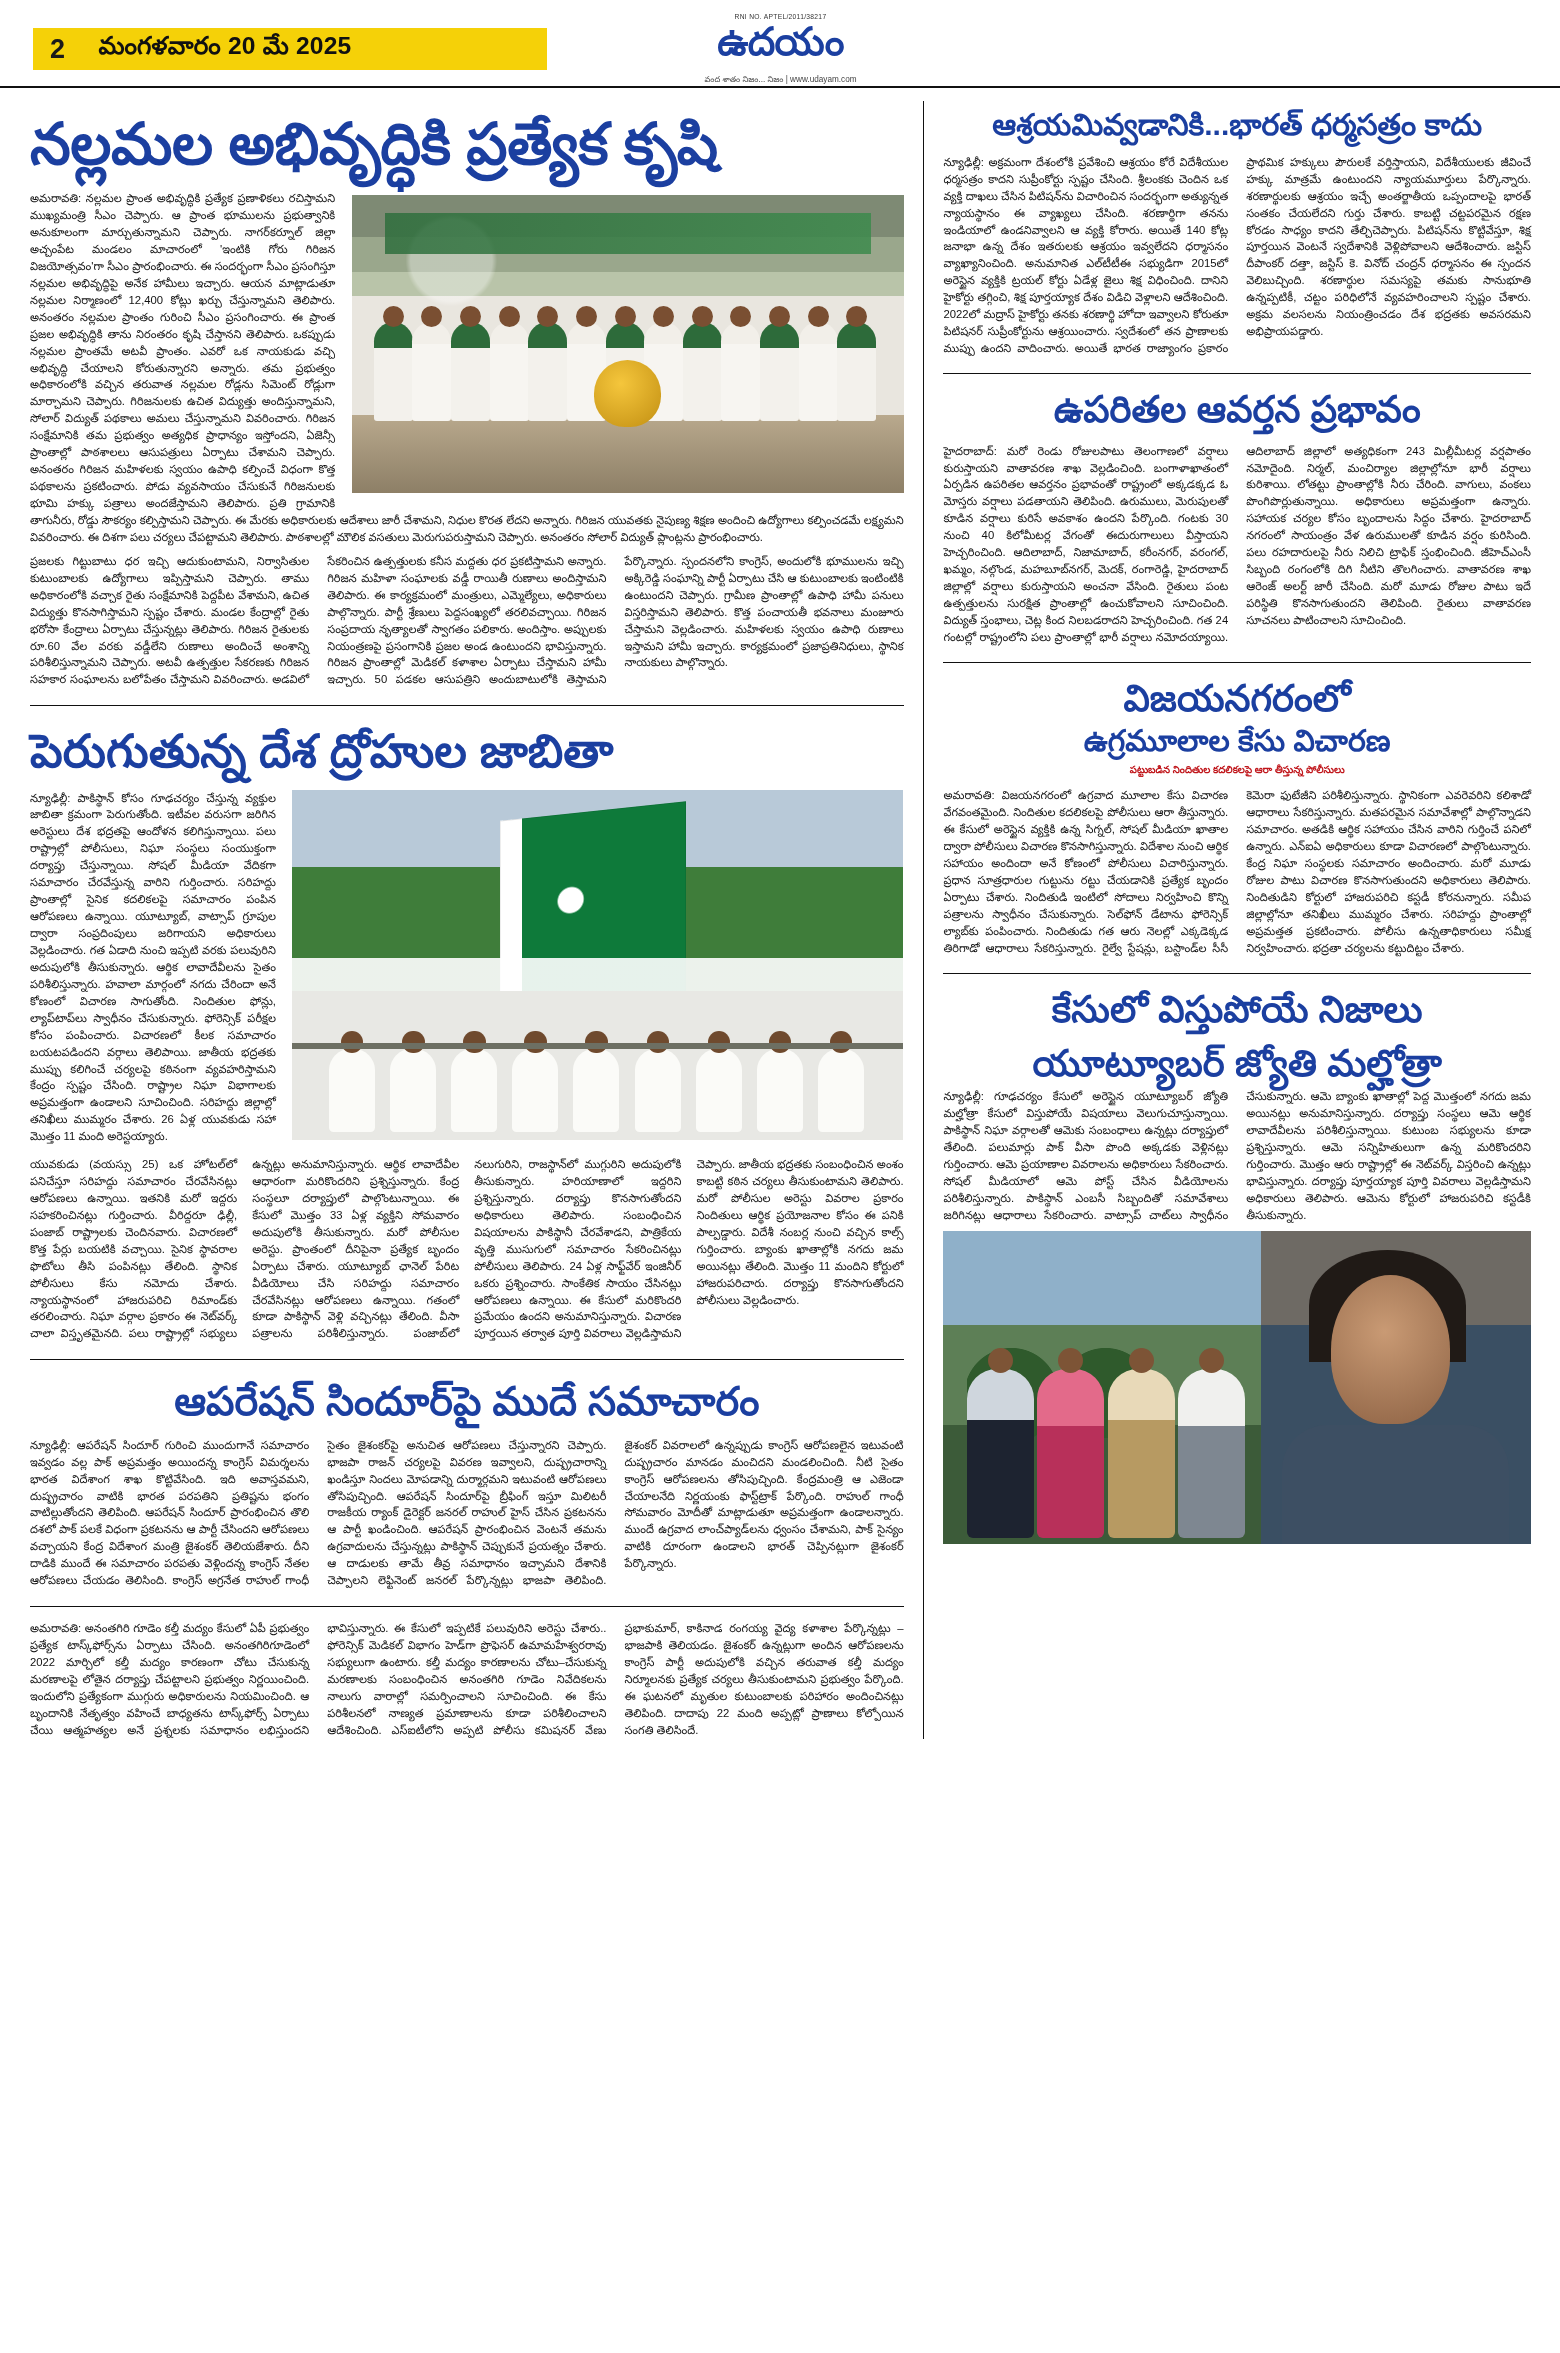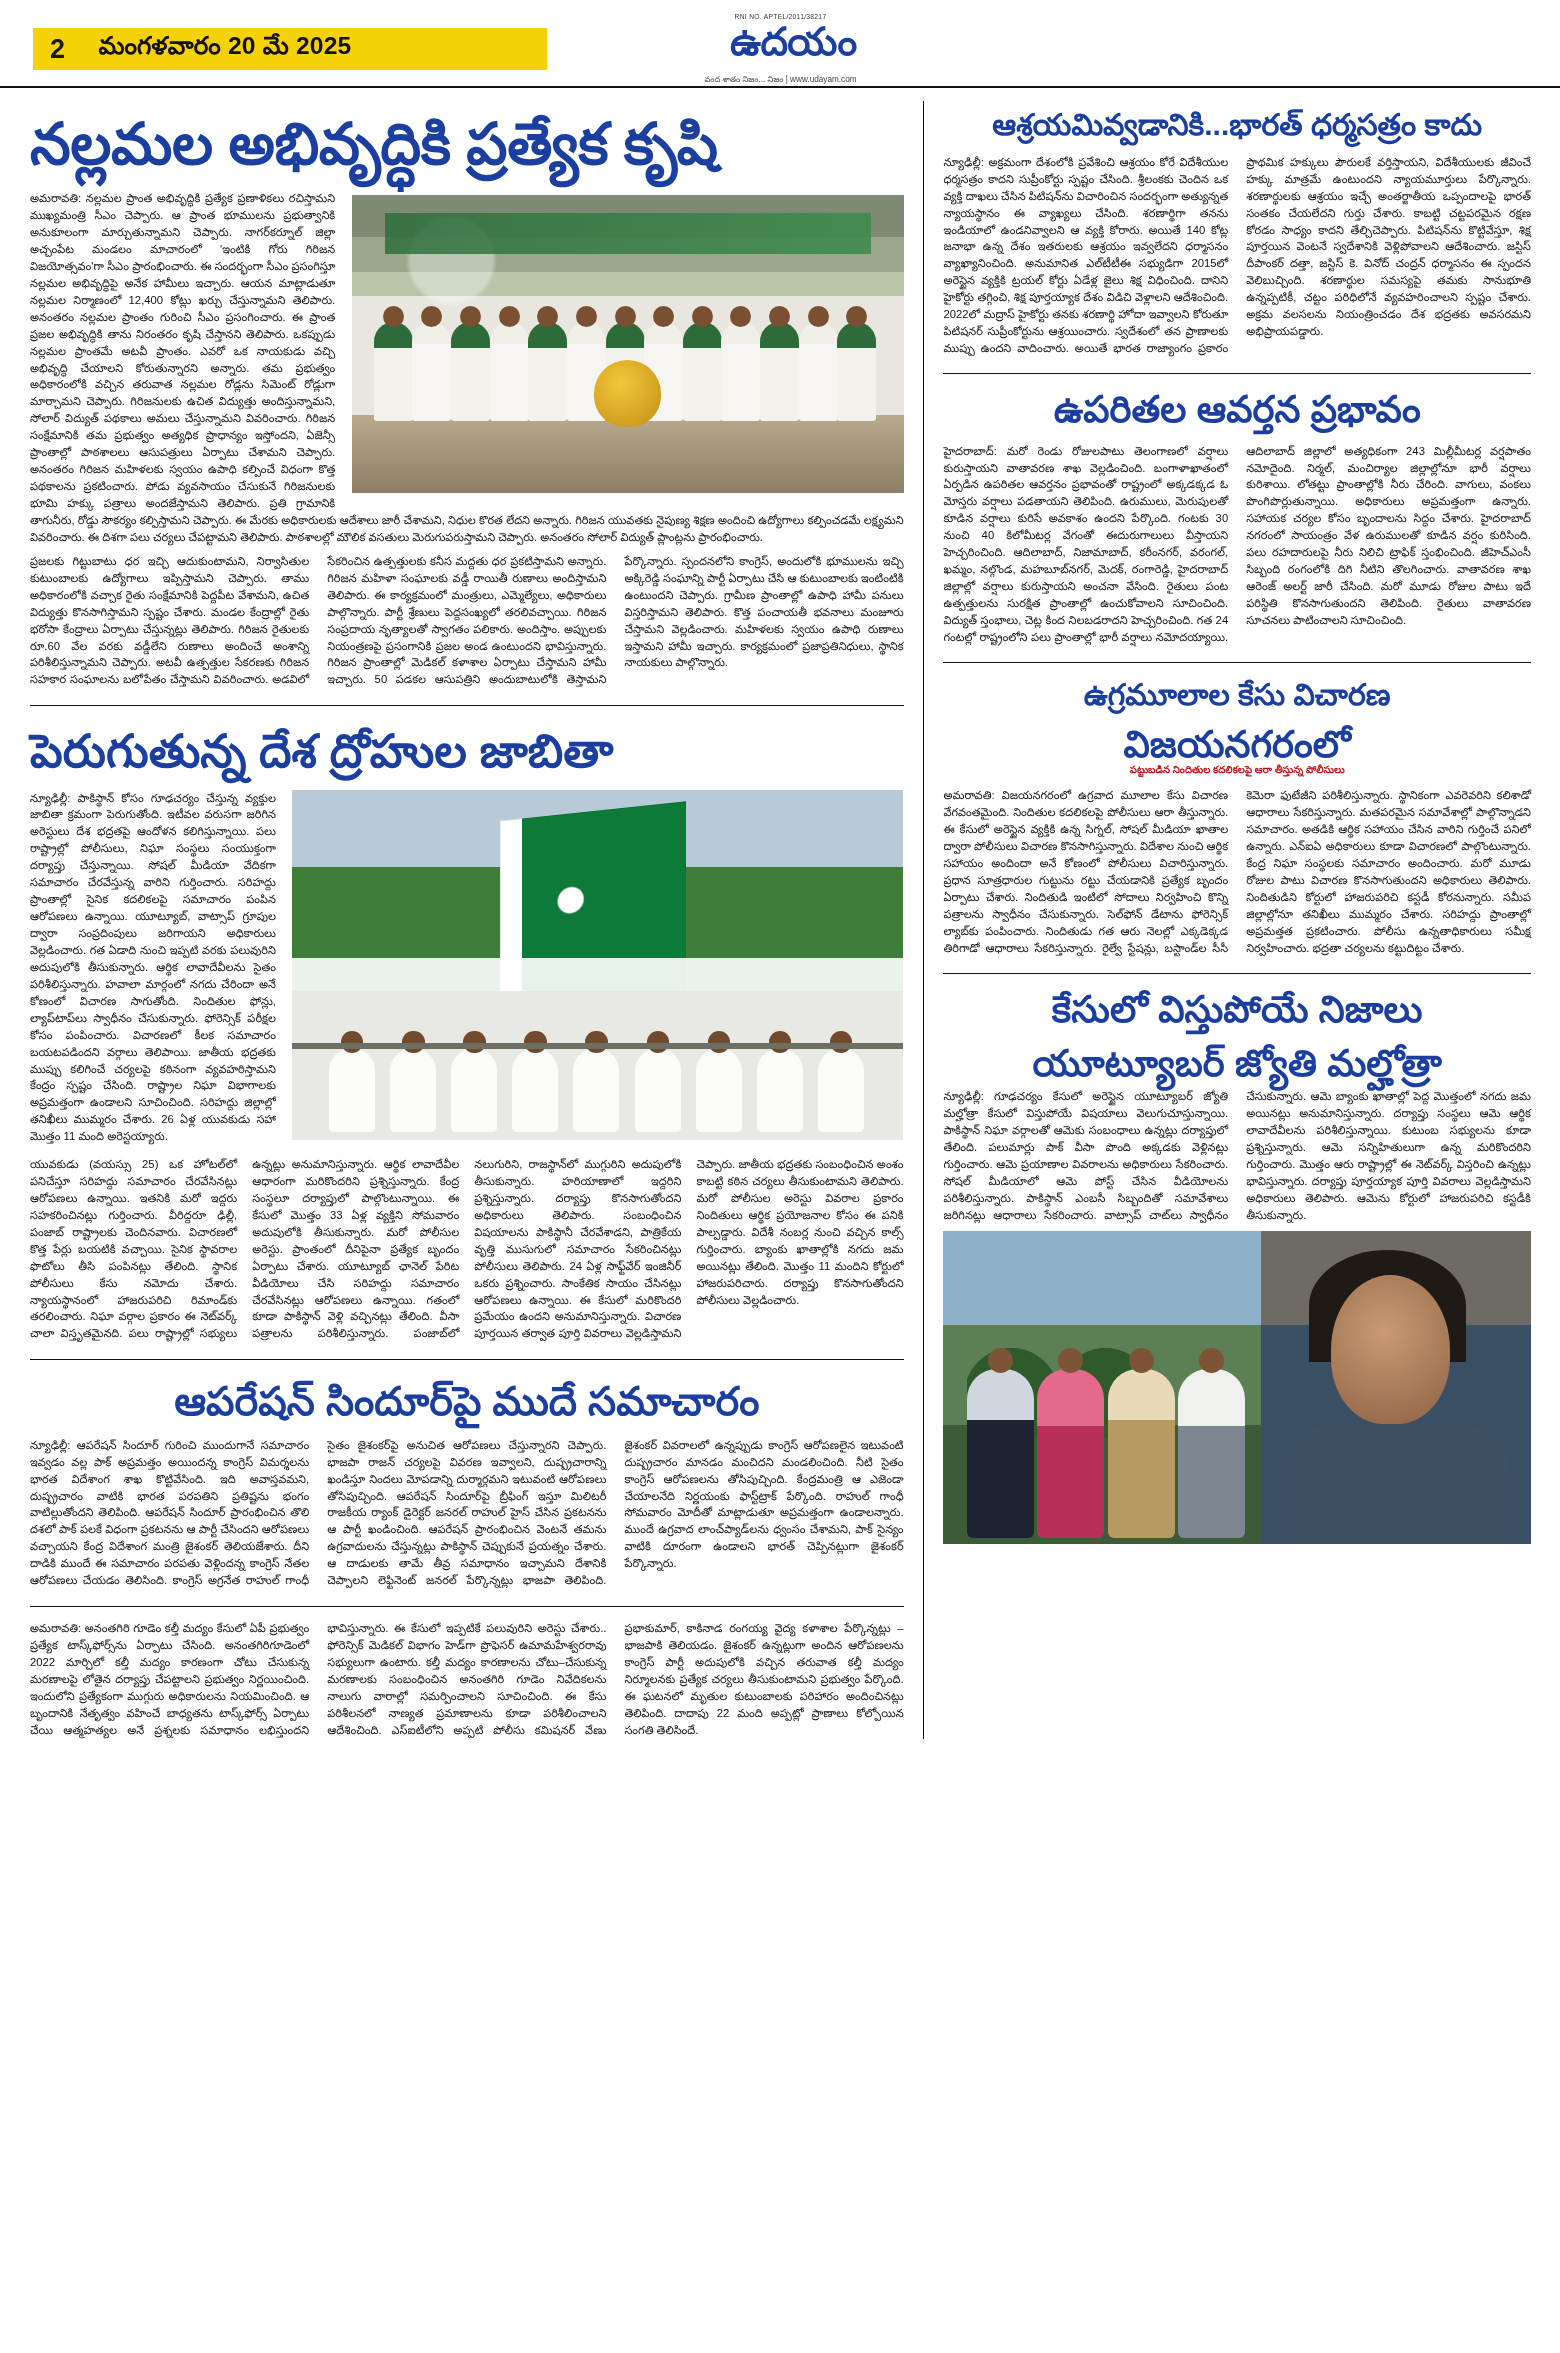--- a/index.html
+++ b/index.html
@@ -67,21 +67,20 @@
     color: #333;
     letter-spacing: 0.3px;
     margin-bottom: 1.5px;
   }
   .logo-main {
     font-size: 39px;
     font-weight: bold;
     color: #1b3fa0;
     line-height: 1;
     letter-spacing: -0.7px;
-    text-align: right;
   }
   .logo-sub {
     font-size: 8.2px;
     color: #444;
     margin-top: 14px;
     text-align: right;
   }
 
   
   .content {
@@ -398,22 +397,22 @@
       <h3 class="head-right head-center">ఆశ్రయమివ్వడానికి...భారత్ ధర్మసత్రం కాదు</h3>
       <div class="body-text cols-2-r">న్యూఢిల్లీ: అక్రమంగా దేశంలోకి ప్రవేశించి ఆశ్రయం కోరే విదేశీయుల ధర్మసత్రం కాదని సుప్రీంకోర్టు స్పష్టం చేసింది. శ్రీలంకకు చెందిన ఒక వ్యక్తి దాఖలు చేసిన పిటిషన్‌ను విచారించిన సందర్భంగా అత్యున్నత న్యాయస్థానం ఈ వ్యాఖ్యలు చేసింది. శరణార్థిగా తనను ఇండియాలో ఉండనివ్వాలని ఆ వ్యక్తి కోరారు. అయితే 140 కోట్ల జనాభా ఉన్న దేశం ఇతరులకు ఆశ్రయం ఇవ్వలేదని ధర్మాసనం వ్యాఖ్యానించింది. అనుమానిత ఎల్‌టీటీఈ సభ్యుడిగా 2015లో అరెస్టైన వ్యక్తికి ట్రయల్ కోర్టు ఏడేళ్ల జైలు శిక్ష విధించింది. దానిని హైకోర్టు తగ్గించి, శిక్ష పూర్తయ్యాక దేశం విడిచి వెళ్లాలని ఆదేశించింది. 2022లో మద్రాస్ హైకోర్టు తనకు శరణార్థి హోదా ఇవ్వాలని కోరుతూ పిటిషనర్ సుప్రీంకోర్టును ఆశ్రయించారు. స్వదేశంలో తన ప్రాణాలకు ముప్పు ఉందని వాదించారు. అయితే భారత రాజ్యాంగం ప్రకారం ప్రాథమిక హక్కులు పౌరులకే వర్తిస్తాయని, విదేశీయులకు జీవించే హక్కు మాత్రమే ఉంటుందని న్యాయమూర్తులు పేర్కొన్నారు. శరణార్థులకు ఆశ్రయం ఇచ్చే అంతర్జాతీయ ఒప్పందాలపై భారత్ సంతకం చేయలేదని గుర్తు చేశారు. కాబట్టి చట్టపరమైన రక్షణ కోరడం సాధ్యం కాదని తేల్చిచెప్పారు. పిటిషన్‌ను కొట్టివేస్తూ, శిక్ష పూర్తయిన వెంటనే స్వదేశానికి వెళ్లిపోవాలని ఆదేశించారు. జస్టిస్ దీపాంకర్ దత్తా, జస్టిస్ కె. వినోద్ చంద్రన్ ధర్మాసనం ఈ స్పందన వెలిబుచ్చింది. శరణార్థుల సమస్యపై తమకు సానుభూతి ఉన్నప్పటికీ, చట్టం పరిధిలోనే వ్యవహరించాలని స్పష్టం చేశారు. అక్రమ వలసలను నియంత్రించడం దేశ భద్రతకు అవసరమని అభిప్రాయపడ్డారు.</div>
 
       <div class="rule"></div>
 
       <h3 class="head-right big head-center">ఉపరితల ఆవర్తన ప్రభావం</h3>
       <div class="body-text cols-2-r">హైదరాబాద్: మరో రెండు రోజులపాటు తెలంగాణలో వర్షాలు కురుస్తాయని వాతావరణ శాఖ వెల్లడించింది. బంగాళాఖాతంలో ఏర్పడిన ఉపరితల ఆవర్తనం ప్రభావంతో రాష్ట్రంలో అక్కడక్కడ ఓ మోస్తరు వర్షాలు పడతాయని తెలిపింది. ఉరుములు, మెరుపులతో కూడిన వర్షాలు కురిసే అవకాశం ఉందని పేర్కొంది. గంటకు 30 నుంచి 40 కిలోమీటర్ల వేగంతో ఈదురుగాలులు వీస్తాయని హెచ్చరించింది. ఆదిలాబాద్, నిజామాబాద్, కరీంనగర్, వరంగల్, ఖమ్మం, నల్గొండ, మహబూబ్‌నగర్, మెదక్, రంగారెడ్డి, హైదరాబాద్ జిల్లాల్లో వర్షాలు కురుస్తాయని అంచనా వేసింది. రైతులు పంట ఉత్పత్తులను సురక్షిత ప్రాంతాల్లో ఉంచుకోవాలని సూచించింది. విద్యుత్ స్తంభాలు, చెట్ల కింద నిలబడరాదని హెచ్చరించింది. గత 24 గంటల్లో రాష్ట్రంలోని పలు ప్రాంతాల్లో భారీ వర్షాలు నమోదయ్యాయి. ఆదిలాబాద్ జిల్లాలో అత్యధికంగా 243 మిల్లీమీటర్ల వర్షపాతం నమోదైంది. నిర్మల్, మంచిర్యాల జిల్లాల్లోనూ భారీ వర్షాలు కురిశాయి. లోతట్టు ప్రాంతాల్లోకి నీరు చేరింది. వాగులు, వంకలు పొంగిపొర్లుతున్నాయి. అధికారులు అప్రమత్తంగా ఉన్నారు. సహాయక చర్యల కోసం బృందాలను సిద్ధం చేశారు. హైదరాబాద్ నగరంలో సాయంత్రం వేళ ఉరుములతో కూడిన వర్షం కురిసింది. పలు రహదారులపై నీరు నిలిచి ట్రాఫిక్ స్తంభించింది. జీహెచ్ఎంసీ సిబ్బంది రంగంలోకి దిగి నీటిని తొలగించారు. వాతావరణ శాఖ ఆరెంజ్ అలర్ట్ జారీ చేసింది. మరో మూడు రోజుల పాటు ఇదే పరిస్థితి కొనసాగుతుందని తెలిపింది. రైతులు వాతావరణ సూచనలు పాటించాలని సూచించింది.</div>
 
       <div class="rule"></div>
 
+      <h3 class="head-right big head-center" style="margin-bottom:1.5px;">విజయనగరంలో</h3>
       <h3 class="head-right head-center" style="margin-top:0;">ఉగ్రమూలాల కేసు విచారణ</h3>
-      <h3 class="head-right big head-center" style="margin-bottom:1.5px;">విజయనగరంలో</h3>
       <div class="kicker-red">పట్టుబడిన నిందితుల కదలికలపై ఆరా తీస్తున్న పోలీసులు</div>
       <div class="body-text cols-2-r">అమరావతి: విజయనగరంలో ఉగ్రవాద మూలాల కేసు విచారణ వేగవంతమైంది. నిందితుల కదలికలపై పోలీసులు ఆరా తీస్తున్నారు. ఈ కేసులో అరెస్టైన వ్యక్తికి ఉన్న సిగ్నల్, సోషల్ మీడియా ఖాతాల ద్వారా పోలీసులు విచారణ కొనసాగిస్తున్నారు. విదేశాల నుంచి ఆర్థిక సహాయం అందిందా అనే కోణంలో పోలీసులు విచారిస్తున్నారు. ప్రధాన సూత్రధారుల గుట్టును రట్టు చేయడానికి ప్రత్యేక బృందం ఏర్పాటు చేశారు. నిందితుడి ఇంటిలో సోదాలు నిర్వహించి కొన్ని పత్రాలను స్వాధీనం చేసుకున్నారు. సెల్‌ఫోన్ డేటాను ఫోరెన్సిక్ ల్యాబ్‌కు పంపించారు. నిందితుడు గత ఆరు నెలల్లో ఎక్కడెక్కడ తిరిగాడో ఆధారాలు సేకరిస్తున్నారు. రైల్వే స్టేషన్లు, బస్టాండ్‌ల సీసీ కెమెరా ఫుటేజీని పరిశీలిస్తున్నారు. స్థానికంగా ఎవరెవరిని కలిశాడో ఆధారాలు సేకరిస్తున్నారు. మతపరమైన సమావేశాల్లో పాల్గొన్నాడని సమాచారం. అతడికి ఆర్థిక సహాయం చేసిన వారిని గుర్తించే పనిలో ఉన్నారు. ఎన్‌ఐఏ అధికారులు కూడా విచారణలో పాల్గొంటున్నారు. కేంద్ర నిఘా సంస్థలకు సమాచారం అందించారు. మరో మూడు రోజుల పాటు విచారణ కొనసాగుతుందని అధికారులు తెలిపారు. నిందితుడిని కోర్టులో హాజరుపరిచి కస్టడీ కోరనున్నారు. సమీప జిల్లాల్లోనూ తనిఖీలు ముమ్మరం చేశారు. సరిహద్దు ప్రాంతాల్లో అప్రమత్తత ప్రకటించారు. పోలీసు ఉన్నతాధికారులు సమీక్ష నిర్వహించారు. భద్రతా చర్యలను కట్టుదిట్టం చేశారు.</div>
 
       <div class="rule"></div>
 
       <h3 class="head-right big head-center" style="margin-top:0;">కేసులో విస్తుపోయే నిజాలు</h3>
       <h3 class="head-right big head-center" style="margin-bottom:1.5px;">యూట్యూబర్ జ్యోతి మల్హోత్రా</h3>
       <div class="body-text cols-2-r">న్యూఢిల్లీ: గూఢచర్యం కేసులో అరెస్టైన యూట్యూబర్ జ్యోతి మల్హోత్రా కేసులో విస్తుపోయే విషయాలు వెలుగుచూస్తున్నాయి. పాకిస్థాన్ నిఘా వర్గాలతో ఆమెకు సంబంధాలు ఉన్నట్లు దర్యాప్తులో తేలింది. పలుమార్లు పాక్ వీసా పొంది అక్కడకు వెళ్లినట్లు గుర్తించారు. ఆమె ప్రయాణాల వివరాలను అధికారులు సేకరించారు. సోషల్ మీడియాలో ఆమె పోస్ట్ చేసిన వీడియోలను పరిశీలిస్తున్నారు. పాకిస్థాన్ ఎంబసీ సిబ్బందితో సమావేశాలు జరిగినట్లు ఆధారాలు సేకరించారు. వాట్సాప్ చాట్‌లు స్వాధీనం చేసుకున్నారు. ఆమె బ్యాంకు ఖాతాల్లో పెద్ద మొత్తంలో నగదు జమ అయినట్లు అనుమానిస్తున్నారు. దర్యాప్తు సంస్థలు ఆమె ఆర్థిక లావాదేవీలను పరిశీలిస్తున్నాయి. కుటుంబ సభ్యులను కూడా ప్రశ్నిస్తున్నారు. ఆమె సన్నిహితులుగా ఉన్న మరికొందరిని గుర్తించారు. మొత్తం ఆరు రాష్ట్రాల్లో ఈ నెట్‌వర్క్ విస్తరించి ఉన్నట్లు భావిస్తున్నారు. దర్యాప్తు పూర్తయ్యాక పూర్తి వివరాలు వెల్లడిస్తామని అధికారులు తెలిపారు. ఆమెను కోర్టులో హాజరుపరిచి కస్టడీకి తీసుకున్నారు.</div>
 
       <div class="photo p3 ph-group">

